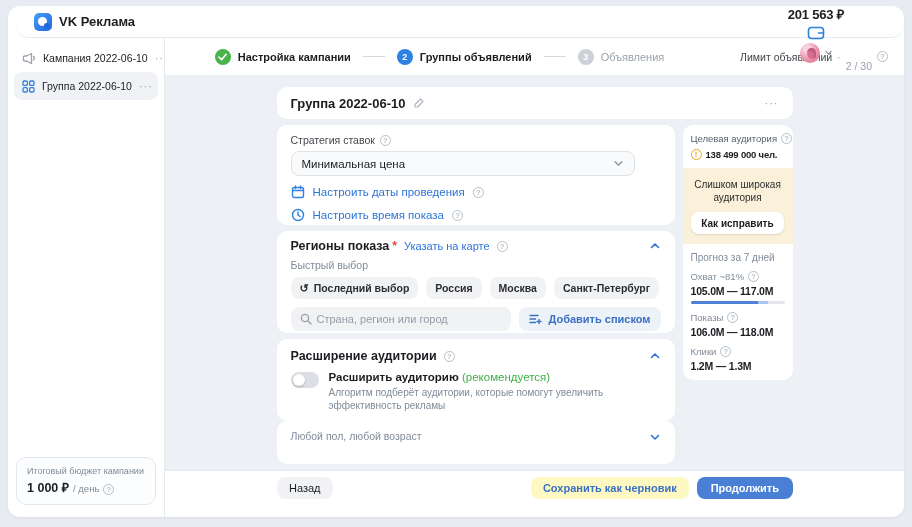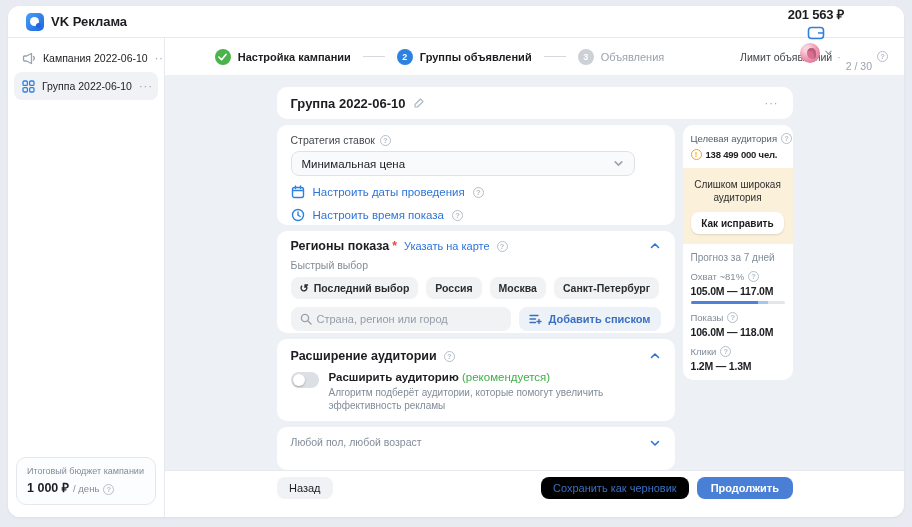--- a/index.html
+++ b/index.html
@@ -6,21 +6,21 @@
     --accent:#2d74d9; --primary:#4a7fd6; --green:#3fae46; --red:#e64646;
     --warn_bg:#fbf1da; --warn_icon:#f2a60d; --page_bg:#e8ebf1; --content_bg:#edf0f4;
     --chip_bg:#f1f2f4; --text:#1c1d21; --muted:#818c99; --border:#e6e9ed;
   }
   *{box-sizing:border-box;margin:0;padding:0;font-family:"Liberation Sans",sans-serif;}
   html,body{width:912px;height:527px;overflow:hidden;}
   body{background:var(--page_bg);position:relative;}
   .app{position:absolute;left:8px;top:6px;width:896px;height:511px;background:#fff;border-radius:12px;overflow:hidden;box-shadow:0 1px 3px rgba(40,50,70,.06);}
 
   
-  .header{position:absolute;left:0;top:0;right:0;height:32px;display:flex;align-items:center;padding:0 14px 0 18px;border-bottom:1px solid var(--border);background:#fff;z-index:5;}
+  .header{position:absolute;left:8px;top:0;right:0;height:32px;display:flex;align-items:center;padding:0 14px 0 18px;border-bottom:1px solid var(--border);background:#fff;z-index:5;border-radius:13px;}
   .brand{display:flex;align-items:center;gap:7px;}
   .logo{width:18px;height:18px;border-radius:5px;background:linear-gradient(135deg,#47a0f8,#1f66dd);position:relative;}
   .logo::after{content:"";position:absolute;left:4px;top:4px;width:9px;height:9px;border-radius:50%;background:#fff;}
   .logo::before{content:"";position:absolute;right:3px;bottom:3px;width:5px;height:5px;border-radius:50%;background:#1f66dd;z-index:1;}
   .brand-name{font-size:13px;font-weight:700;color:var(--text);}
   .header-right{margin-left:auto;display:flex;align-items:center;gap:2px;flex-direction:column;}
   .account-pill{display:flex;align-items:center;justify-content:space-between;width:148px;height:22px;border:1px solid #d8dde3;border-radius:14px;padding:0 10px;font-size:11px;color:#2c2d2e;cursor:pointer;}
   .balance{font-size:13px;font-weight:700;color:var(--text);letter-spacing:-.2px;}
   .avatar-wrap{display:flex;align-items:center;gap:4px;}
   .avatar{width:20px;height:20px;border-radius:50%;background:radial-gradient(circle at 35% 30%,#f7d4e0 15%,#ef9fb6 45%,#e27d9b 75%,#cf6487);position:relative;overflow:hidden;}
@@ -84,21 +84,21 @@
   .chips{display:flex;gap:8px;margin-top:6px;}
   .chip{height:22px;display:flex;align-items:center;gap:5px;padding:0 9px;background:var(--chip_bg);border-radius:8px;font-size:10.5px;font-weight:600;color:#2c2d2e;cursor:pointer;white-space:nowrap;}
   .hist{font-size:11px;color:#2c2d2e;line-height:1;}
   .search-row{display:flex;gap:8px;margin-top:8px;}
   .search-box{flex:1;position:relative;}
   .search-box svg{position:absolute;left:9px;top:6px;color:#99a2ad;}
   .search-input{width:100%;height:24px;border:none;background:var(--chip_bg);border-radius:8px;padding:0 8px 0 26px;font-size:11px;color:var(--text);outline:none;}
   .search-input::placeholder{color:#959ca6;}
   .addlist-btn{height:24px;display:flex;align-items:center;gap:6px;padding:0 10px;background:#edf1f8;border-radius:8px;border:none;font-size:11px;font-weight:600;color:#3a70c2;cursor:pointer;white-space:nowrap;}
 
-  .card-expansion{height:82px;padding:10px 14px;margin-bottom:6px;}
+  .card-expansion{height:82px;padding:10px 14px;}
   .toggle-row{display:flex;gap:10px;margin-top:8px;}
   .toggle{width:28px;height:16px;border-radius:9px;background:#dcdfe4;position:relative;flex:none;cursor:pointer;margin-top:1px;}
   .toggle::after{content:"";position:absolute;left:2px;top:2px;width:12px;height:12px;border-radius:50%;background:#fff;box-shadow:0 1px 2px rgba(0,0,0,.25);}
   .toggle-main{font-size:11.5px;}
   .toggle-label{font-weight:600;color:var(--text);}
   .toggle-hint{color:var(--green);}
   .toggle-desc{font-size:10px;color:var(--muted);line-height:1.3;margin-top:3px;max-width:340px;}
 
   .card-demo{height:43px;padding:7px 14px;margin-bottom:6px;display:flex;align-items:flex-start;}
   .demo-left{flex:1;}
@@ -123,21 +123,21 @@
   .metric-value{font-size:10.5px;font-weight:700;color:var(--text);margin-top:3px;letter-spacing:-.2px;white-space:nowrap;}
   .bar{display:flex;height:3px;border-radius:2px;overflow:hidden;background:#e3e6ea;margin-top:4px;}
   .bar .seg1{width:72%;background:#4f81d9;}
   .bar .seg2{width:10%;background:#a9c4ef;}
 
   
   .footer{position:absolute;left:157px;right:0;bottom:12px;height:35px;background:#fff;border-top:1px solid var(--border);z-index:4;}
   .btn{height:22px;border:none;border-radius:8px;padding:0 12px;font-size:11px;cursor:pointer;}
   .btn-back{position:absolute;left:112px;top:6px;background:#f0f2f5;color:var(--text);}
   .footer-right{position:absolute;right:111px;top:6px;display:flex;gap:8px;}
-  .btn-draft{background:#000000;color:#3a70c2;font-weight:400;}
+  .btn-draft{background:#fef9c3;color:#3a70c2;font-weight:700;}
   .btn-continue{background:var(--primary);color:#fff;font-weight:700;padding:4px 14px;}
 
   .q{display:inline-flex;width:11px;height:11px;border:1px solid #b6bec8;border-radius:50%;color:#b6bec8;font-size:7.5px;font-weight:700;align-items:center;justify-content:center;flex:none;}
   .chev-sm{color:#99a2ad;display:flex;}
 </style>
 </head>
 <body>
 
 <div class="app">
 

